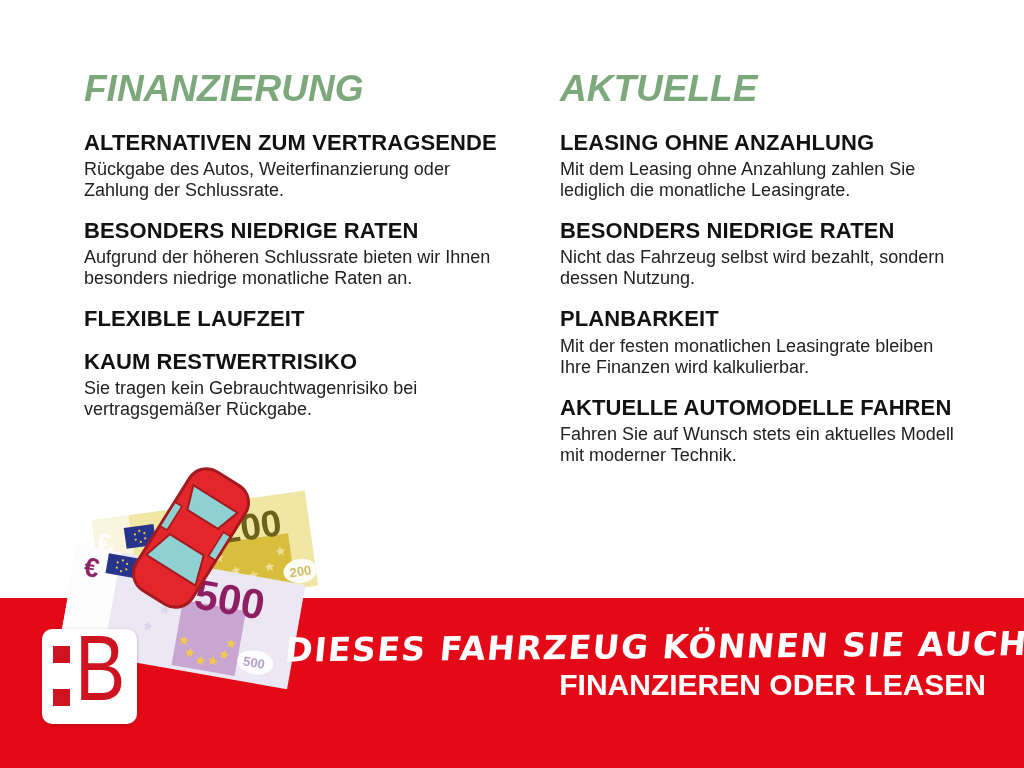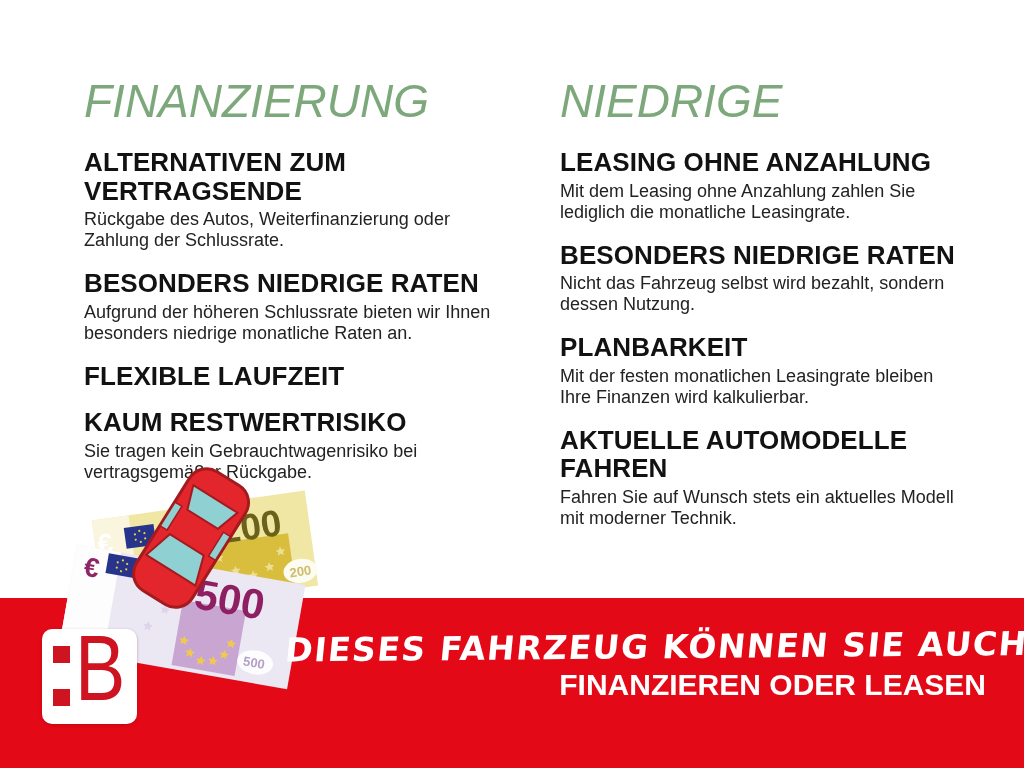--- a/index.html
+++ b/index.html
@@ -9,29 +9,29 @@
     font-family:"Liberation Sans", sans-serif;
     -webkit-font-smoothing:antialiased;
   }
   .page{position:absolute;inset:0;background:#ffffff;}
 
   
   .col{position:absolute;top:70px;width:456px;}
   .col-left{left:84px;}
   .col-right{left:560px;}
   .col-heading{
-    margin:8px 0 24px 0;
-    font-size:46px;line-height:1.0;
-    font-weight:normal;font-style:italic;
+    margin:0 0 24px 0;
+    font-size:37px;line-height:1.0;
+    font-weight:bold;font-style:italic;
     color:#7CA87B;letter-spacing:0px;
   }
   .section{margin:0 0 18px 0;}
   .sec-title{
     margin:18px 0 4px 0;
-    font-size:26px;line-height:1.1;
+    font-size:22px;line-height:1.1;
     font-weight:bold;color:#121212;letter-spacing:0.1px;
   }
   .sec-body{
     margin:0;
     font-size:18px;line-height:21px;
     color:#222222;white-space:pre-line;
   }
 
   
   .red-band{
@@ -102,21 +102,21 @@
       <h2 class="sec-title">FLEXIBLE LAUFZEIT</h2>
     </div>
     <div class="section">
       <h2 class="sec-title">KAUM RESTWERTRISIKO</h2>
       <p class="sec-body">Sie tragen kein Gebrauchtwagenrisiko bei
 vertragsgemäßer Rückgabe.</p>
     </div>
   </div>
 
   <div class="col col-right">
-    <h1 class="col-heading">NIEDRIGE</h1>
+    <h1 class="col-heading">AKTUELLE</h1>
 
     <div class="section">
       <h2 class="sec-title">LEASING OHNE ANZAHLUNG</h2>
       <p class="sec-body">Mit dem Leasing ohne Anzahlung zahlen Sie
 lediglich die monatliche Leasingrate.</p>
     </div>
     <div class="section">
       <h2 class="sec-title">BESONDERS NIEDRIGE RATEN</h2>
       <p class="sec-body">Nicht das Fahrzeug selbst wird bezahlt, sondern
 dessen Nutzung.</p>

